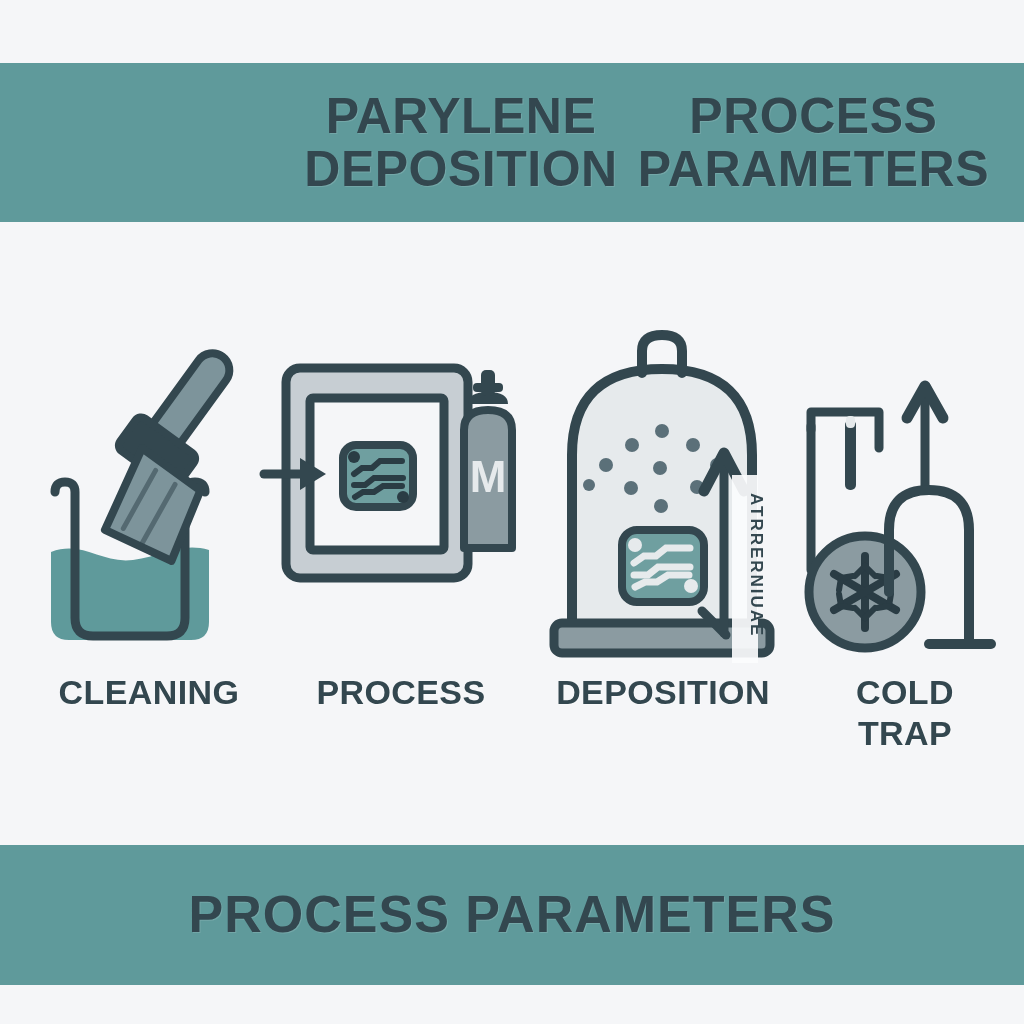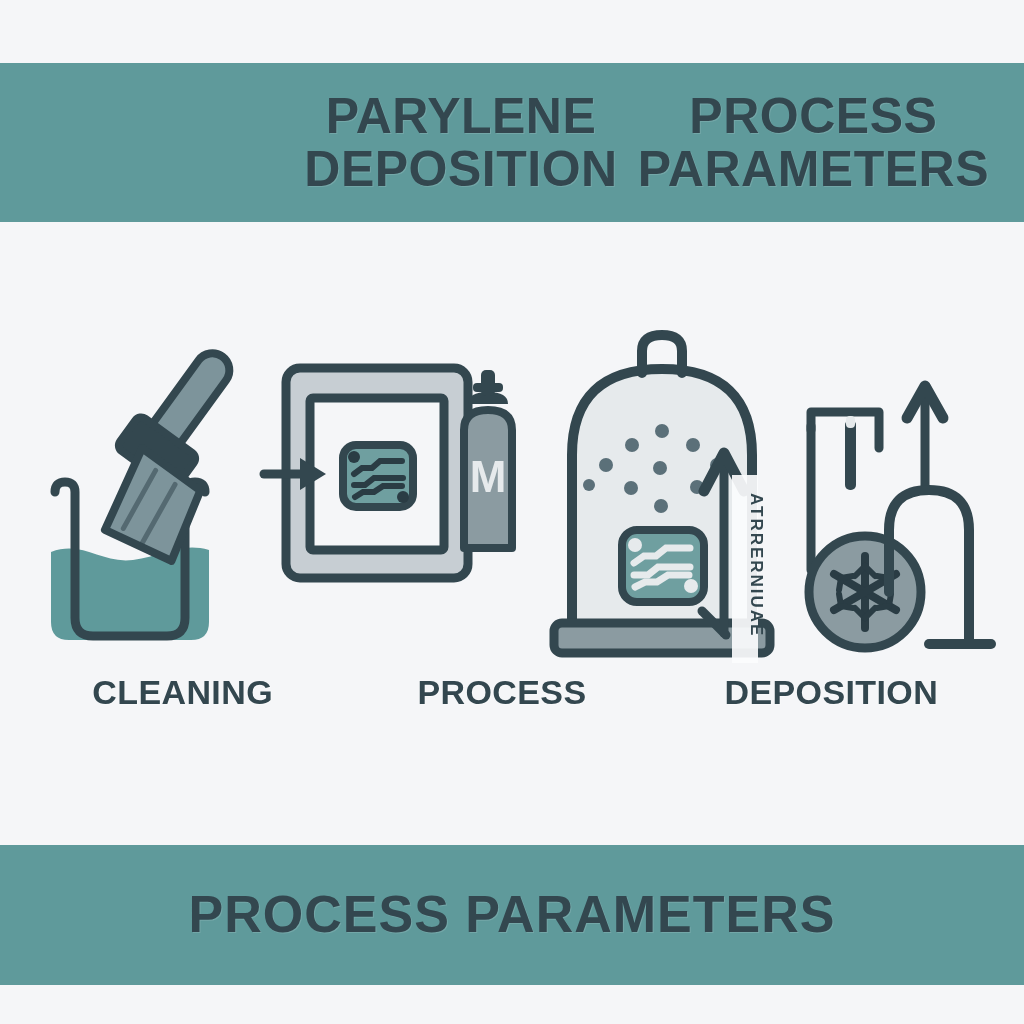--- a/index.html
+++ b/index.html
@@ -276,19 +276,21 @@
         <line x1="128" y1="274" x2="190" y2="274" stroke="#33474f" stroke-width="10" stroke-linecap="round"></line>
       </svg>
     </div>
 
   </div>
 
   <div id="label-row">
     <div class="step-label lbl-cleaning">CLEANING</div>
     <div class="step-label lbl-loading">PROCESS</div>
     <div class="step-label lbl-deposition">DEPOSITION</div>
+    <div class="step-label lbl-coldtrap">COLD
+TRAP</div>
   </div>
 
   <div class="band" id="footer-band">
     <div class="band-title" id="footer-title">PROCESS PARAMETERS</div>
   </div>
 
 </div>
 
 </body></html>

